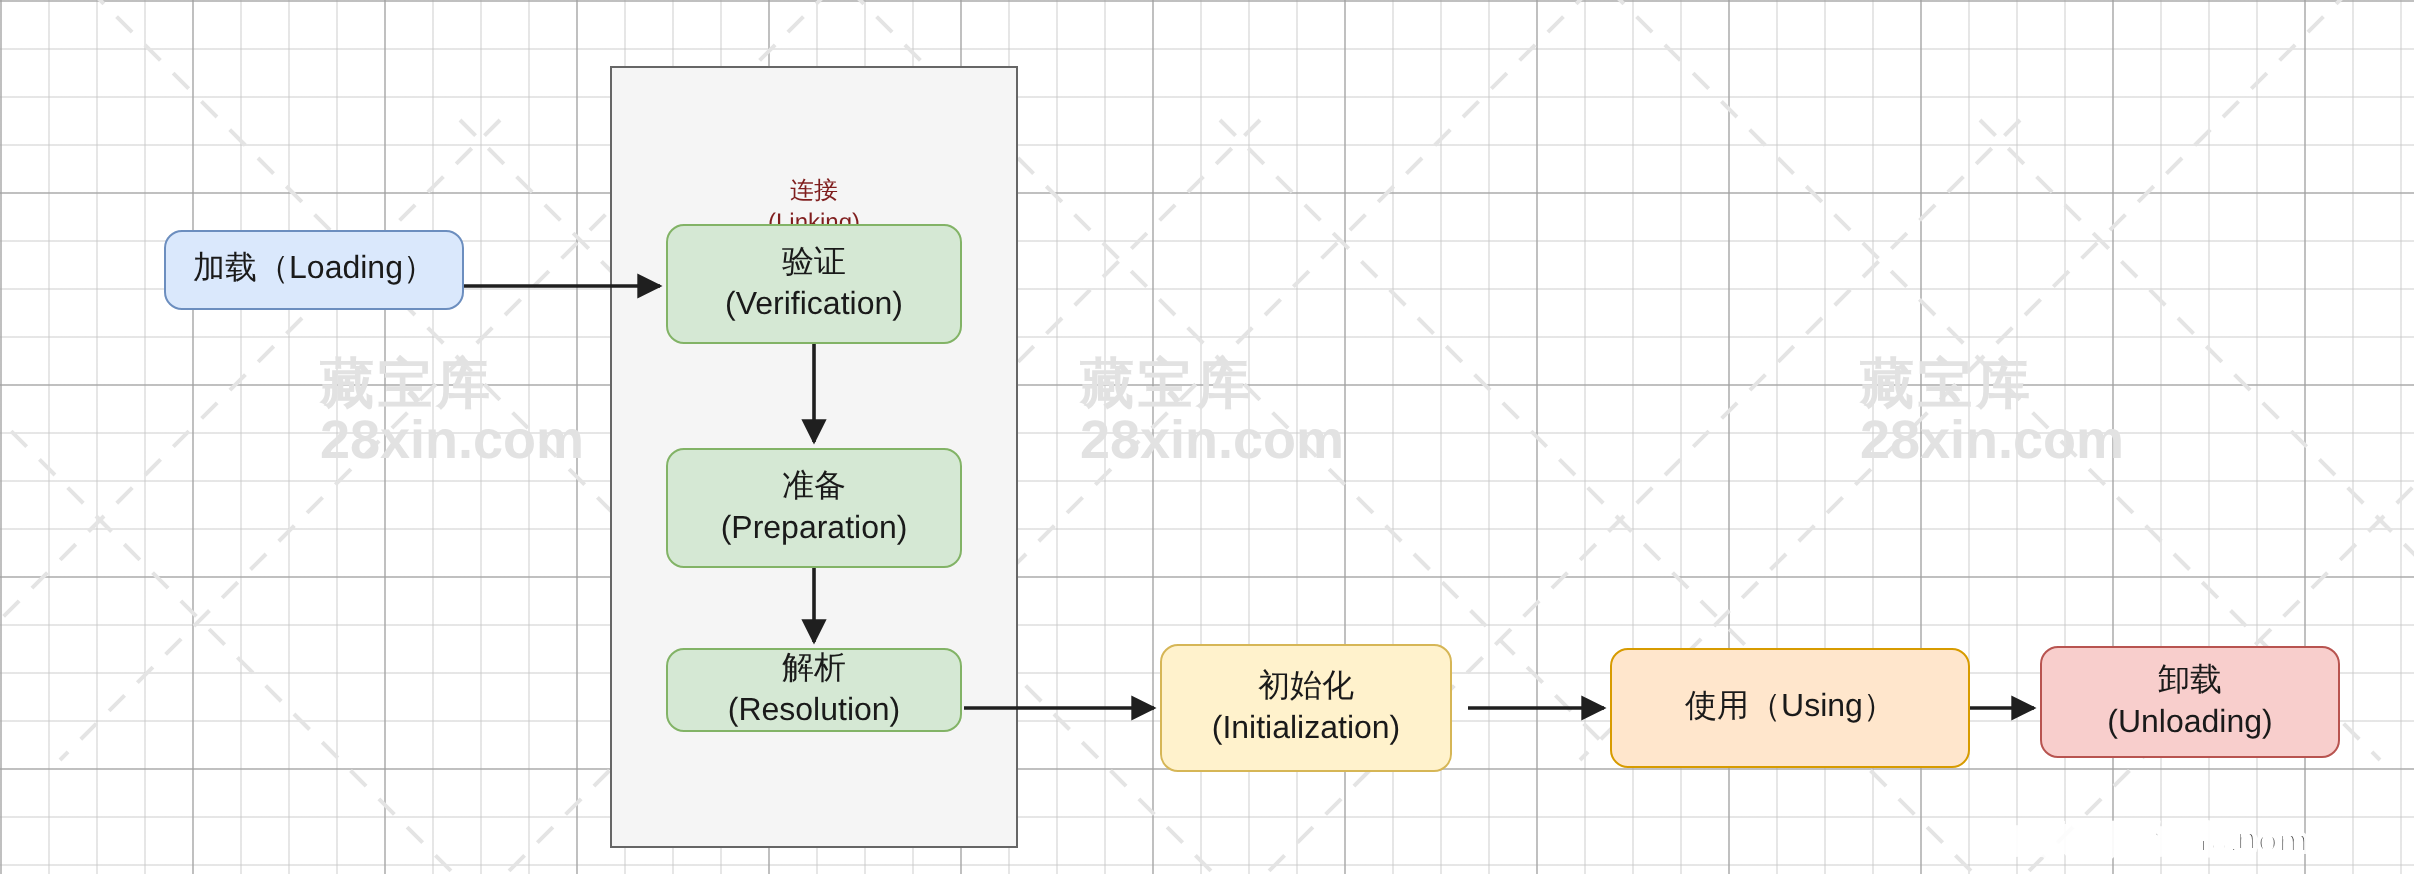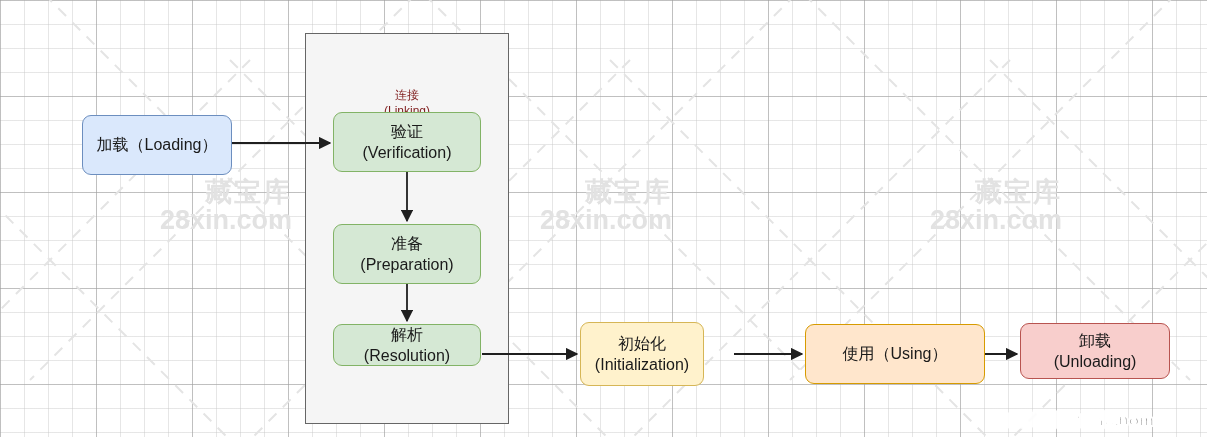--- a/index.html
+++ b/index.html
@@ -26,21 +26,21 @@
   #diagonals{
     position:absolute;inset:0;
     pointer-events:none;
   }
   
   .wm{
     position:absolute;
     color:#e2e2e2;
     font-weight:bold;
     line-height:1.05;
-    text-align:right;
+    text-align:left;
     white-space:nowrap;
     pointer-events:none;
     user-select:none;
   }
   .wm .cn{font-size:27px;letter-spacing:2px;display:block;}
   .wm .en{font-size:27px;letter-spacing:0px;display:block;}
   .wm-corner{
     position:absolute;
     white-space:nowrap;
     font-size:17px;
@@ -153,32 +153,32 @@
     <g stroke="#1f1f1f" stroke-width="1.8" fill="none" marker-end="url(#arrow)">
       <line x1="232" y1="143" x2="330" y2="143"></line>
       <line x1="407" y1="172" x2="407" y2="221"></line>
       <line x1="407" y1="284" x2="407" y2="321"></line>
       <line x1="482" y1="354" x2="577" y2="354"></line>
       <line x1="734" y1="354" x2="802" y2="354"></line>
       <line x1="957" y1="354" x2="1017" y2="354"></line>
     </g>
   </svg>
 
-  <div class="node" style="left:82px;top:115px;width:150px;height:60px;background:#dae8fc;border-color:#6c8ebf;">加载（Loading）</div>
+  <div class="node" style="left:82px;top:115px;width:150px;height:40px;background:#dae8fc;border-color:#6c8ebf;">加载（Loading）</div>
 
   <div class="node" style="left:333px;top:112px;width:148px;height:60px;background:#d5e8d4;border-color:#82b366;">验证
 (Verification)</div>
 
   <div class="node" style="left:333px;top:224px;width:148px;height:60px;background:#d5e8d4;border-color:#82b366;">准备
 (Preparation)</div>
 
   <div class="node" style="left:333px;top:324px;width:148px;height:42px;background:#d5e8d4;border-color:#82b366;">解析
 (Resolution)</div>
 
-  <div class="node" style="left:580px;top:322px;width:124px;height:64px;background:#fff2cc;border-color:#d6b656;">初始化
+  <div class="node" style="left:580px;top:322px;width:146px;height:64px;background:#fff2cc;border-color:#d6b656;">初始化
 (Initialization)</div>
 
   <div class="node" style="left:805px;top:324px;width:180px;height:60px;background:#ffe6cc;border-color:#d79b00;">使用（Using）</div>
 
   <div class="node" style="left:1020px;top:323px;width:150px;height:56px;background:#f8cecc;border-color:#b85450;">卸载
 (Unloading)</div>
 
   <div class="wm-corner" style="left:995px;top:409px;">
     <span class="b">藏宝库28xin.com</span>
     <span class="b2">知乎社区的俗告n</span>

